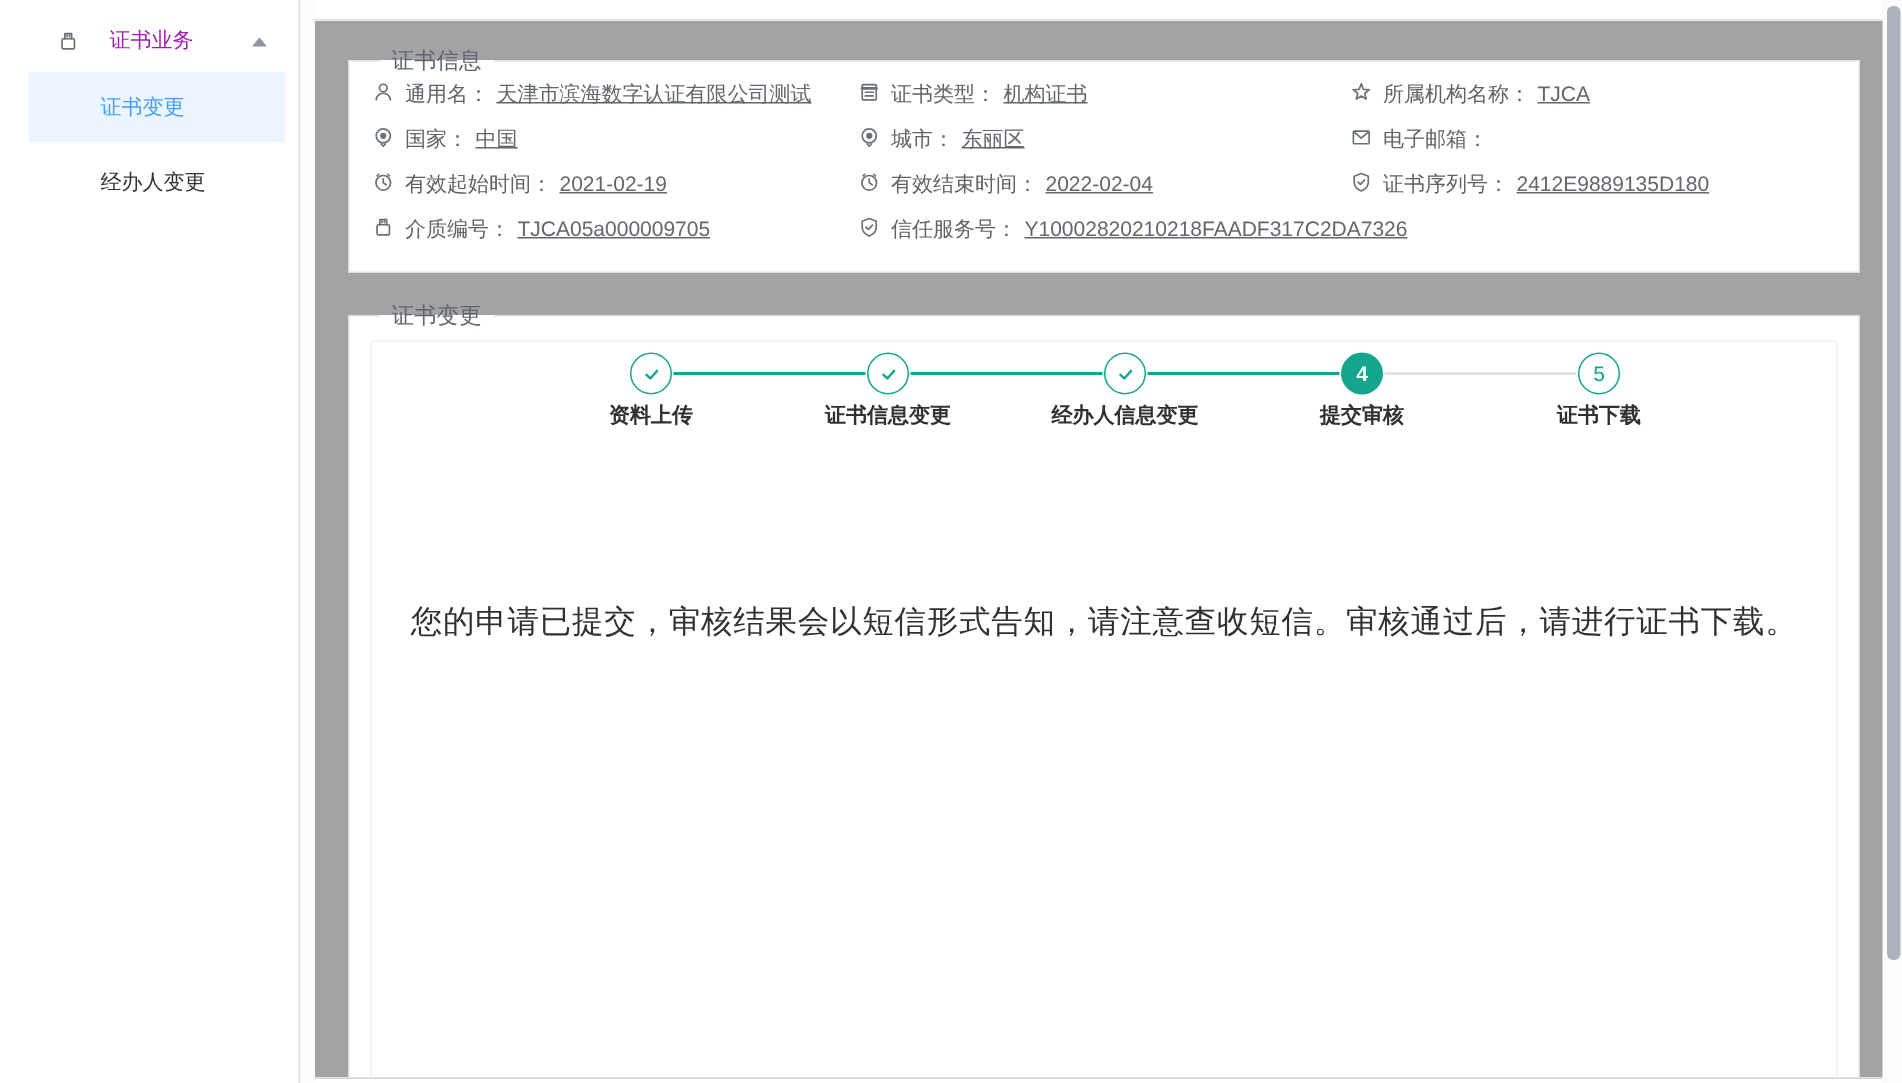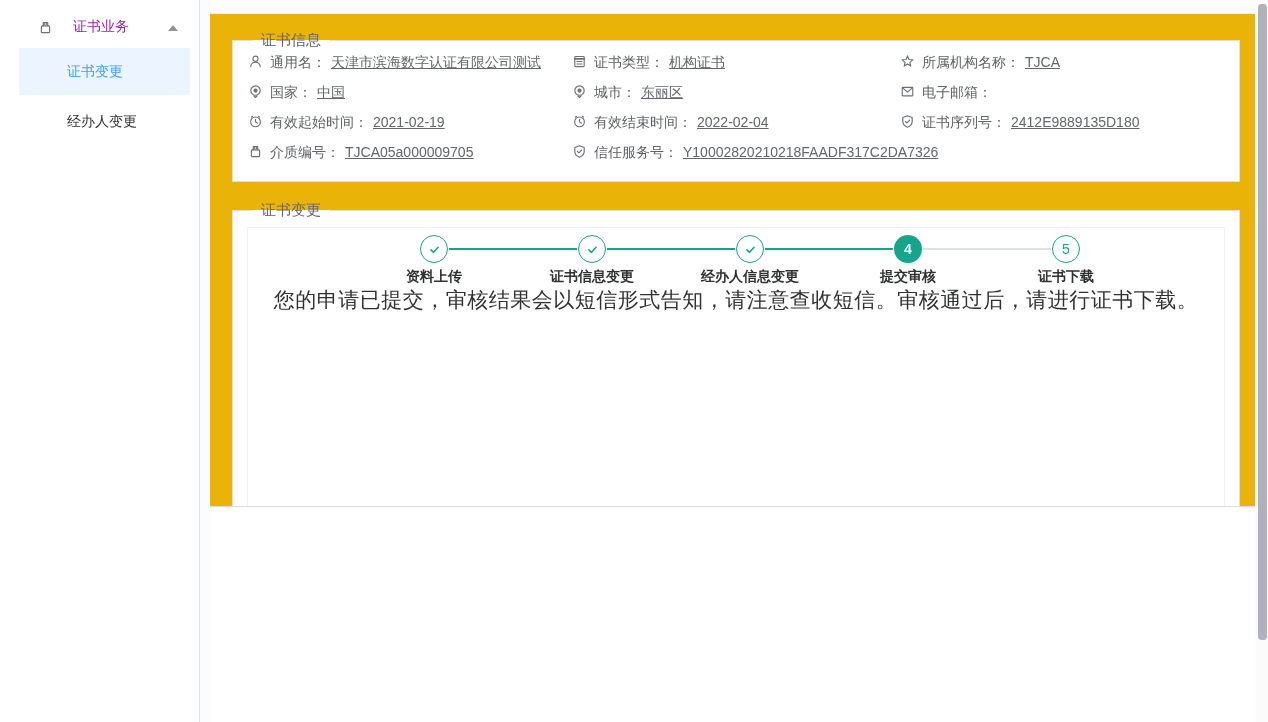--- a/index.html
+++ b/index.html
@@ -27,22 +27,22 @@
   }
   .menu-item {
     margin:3px 10px 0 19px; width:171px; height:47px;
     display:flex; align-items:center; padding-left:48px; cursor:pointer;
     color:#303133;
   }
   .menu-item.active { background:#ecf5ff; color:#409EFF; }
 
   
   .main {
-    position:absolute; left:210px; top:13px; width:1047px; height:494px;
-    background:#eab308; border-top:1px solid #ebeef5; border-bottom:1px solid #dcdfe6;
+    position:absolute; left:210px; top:13px; width:1047px; height:706px;
+    background:#a3a3a3; border-top:1px solid #ebeef5; border-bottom:1px solid #dcdfe6;
     overflow:hidden;
   }
   fieldset {
     position:absolute; border:1px solid #dcdfe6; background:#fff; min-inline-size:0;
   }
   legend {
     margin-left:20px; padding:0 8px; font-size:15px; color:#5f6470;
   }
   .fs-info { left:22px; top:17px; width:1008px; height:151px; }
   .fs-change { left:22px; top:187px; width:1008px; height:580px; }
@@ -74,21 +74,21 @@
     display:flex; align-items:center; justify-content:center; z-index:1;
     font-size:14px;
   }
   .circle.done    { border:1.5px solid #14A58C; }
   .circle.done svg{ width:15px; height:15px; stroke:#14A58C; fill:none; stroke-width:1.7; stroke-linecap:round; stroke-linejoin:round; }
   .circle.active  { background:#14A58C; color:#fff; font-weight:bold; }
   .circle.pending { border:1.5px solid #14A58C; color:#14A58C; }
   .step-label { margin-top:5px; font-weight:700; color:#303133; font-size:14px; }
 
   .message {
-    padding:0 8px; text-align:center;
+    margin-top:114px; padding:0 8px; text-align:center;
     font-size:21px; color:#303133; letter-spacing:0.5px; white-space:nowrap;
   }
 
   
   .scroll-track { position:absolute; right:0; top:0; width:13px; height:722px; background:#fbfbfc; }
   .scroll-thumb { position:absolute; right:1px; top:4px; width:9px; height:636px; background:#aeb2bd; border-radius:4px; }
 
   .gap-strip { position:absolute; left:200px; top:0; width:10px; height:722px; background:#fbfcfd; }
 </style>
 </head>

